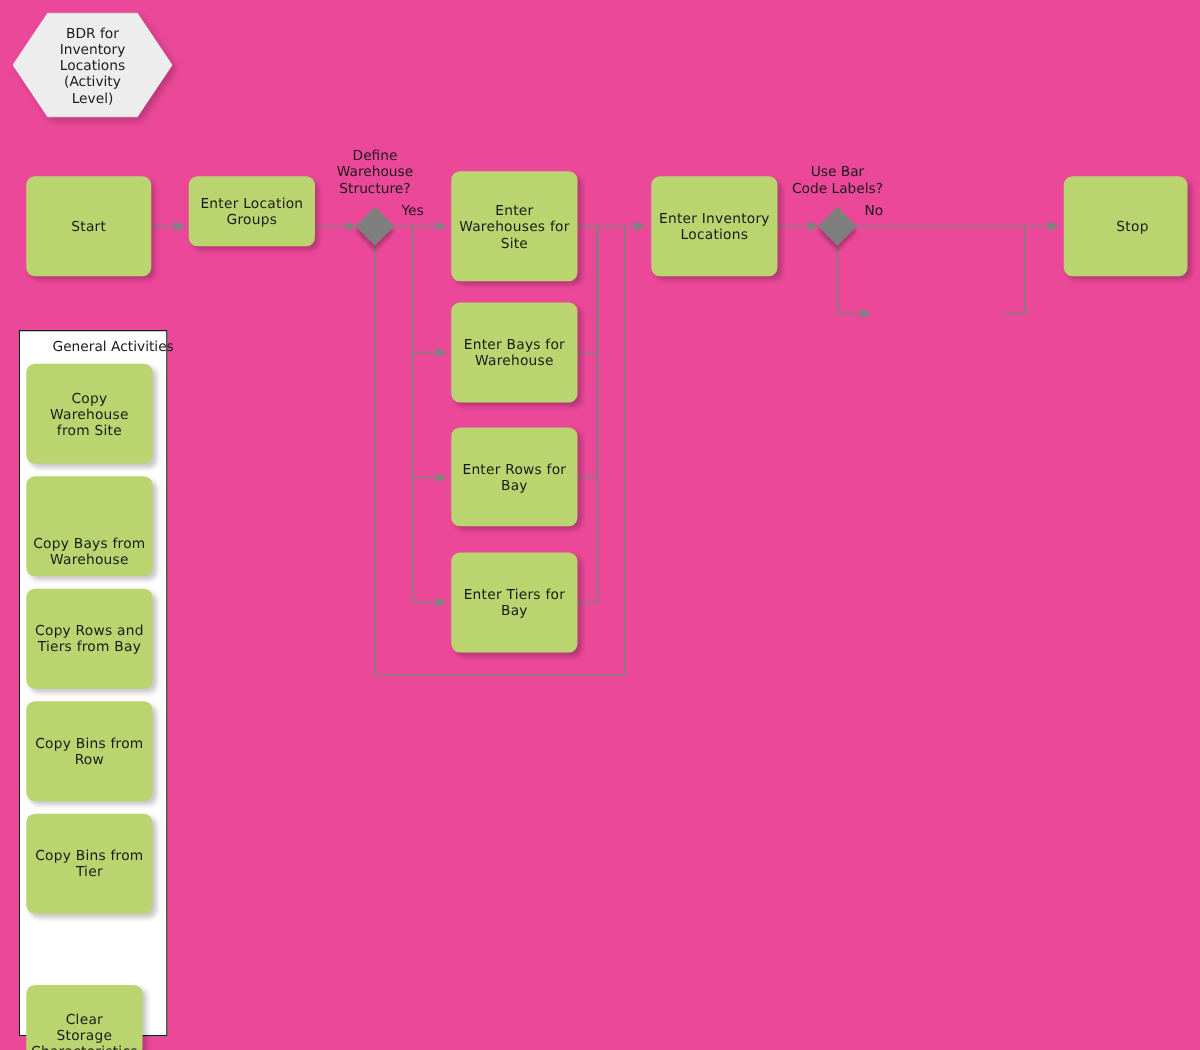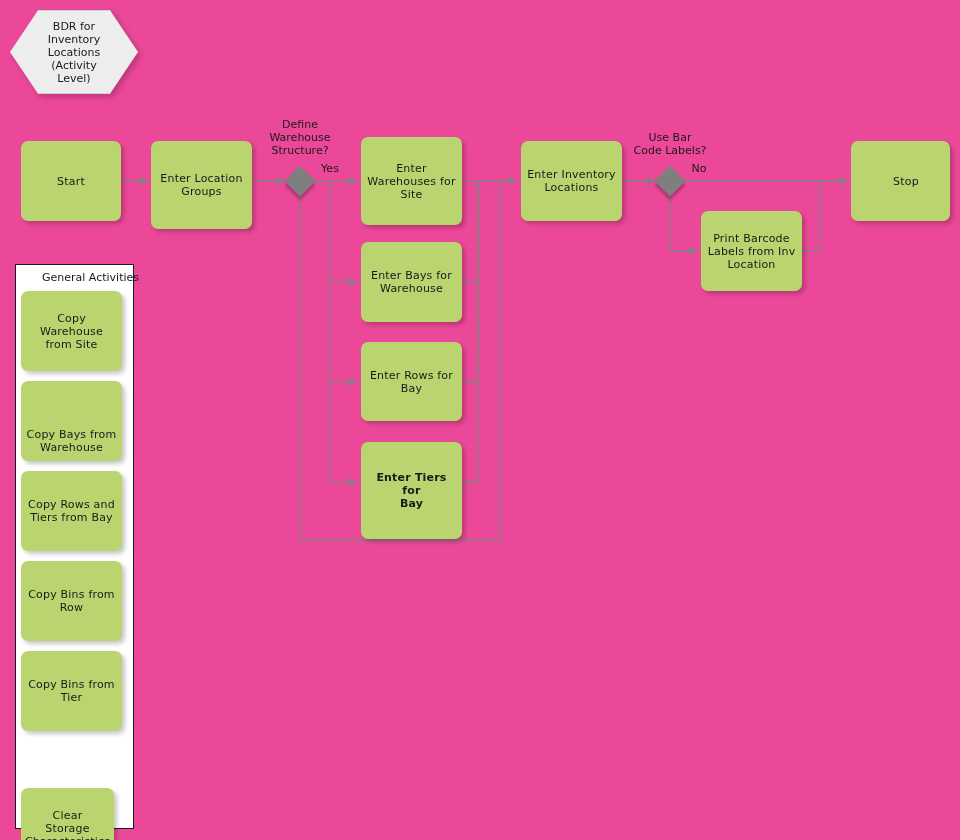--- a/index.html
+++ b/index.html
@@ -143,21 +143,21 @@
 Inventory
 Locations
 (Activity
 Level)</div>
   </div>
 
   <div class="node" style="left:21px; top:141px; width:100px; height:80px;">
     <span>Start</span>
   </div>
 
-  <div class="node" style="left:151px; top:141px; width:101px; height:88px;">
+  <div class="node" style="left:151px; top:141px; width:101px; height:56px;">
     <span style="white-space:pre-line;">Enter Location Groups</span>
   </div>
 
   <div class="lbl" style="left:250px; top:118px; width:100px;">Define
 Warehouse
 Structure?</div>
   <div class="diamond" style="left:289px; top:170px; width:22px; height:22px;"></div>
   <div class="lbl" style="left:316px; top:162px; width:28px;">Yes</div>
 
   <div class="node" style="left:361px; top:137px; width:101px; height:88px;text-align:center;">
@@ -169,40 +169,35 @@
   <div class="node" style="left:361px; top:242px; width:101px; height:80px;">
     <span style="white-space:pre-line;">Enter Bays for
 Warehouse</span>
   </div>
 
   <div class="node" style="left:361px; top:342px; width:101px; height:79px;">
     <span style="white-space:pre-line;">Enter Rows for
 Bay</span>
   </div>
 
-  <div class="node" style="left:361px; top:442px; width:101px; height:97px;font-weight:bold;">
+  <div class="node" style="left:361px; top:442px; width:101px; height:80px;">
     <span style="white-space:pre-line;">Enter Tiers for
 Bay</span>
   </div>
 
   <div class="node" style="left:521px; top:141px; width:101px; height:80px;">
     <span style="white-space:pre-line;">Enter Inventory
 Locations</span>
   </div>
 
   <div class="lbl" style="left:620px; top:131px; width:100px;">Use Bar
 Code Labels?</div>
   <div class="diamond" style="left:659px; top:170px; width:22px; height:22px;"></div>
   <div class="lbl" style="left:686px; top:162px; width:26px;">No</div>
 
-  <div class="node" style="left:701px; top:211px; width:101px; height:80px;">
-    <span style="white-space:pre-line;">Print Barcode
-Labels from Inv
-Location</span>
-  </div>
 
   <div class="node" style="left:851px; top:141px; width:99px; height:80px;padding-left:16px;">
     <span>Stop</span>
   </div>
 
   <div class="panel" style="left:15px; top:264px; width:119px; height:565px;"></div>
   <div class="panel-title" style="left:22px; top:271px;margin-left:20px;">General Activities</div>
 
   <div class="node" style="left:21px; top:291px; width:101px; height:80px;">
     <span style="white-space:pre-line;">Copy Warehouse

